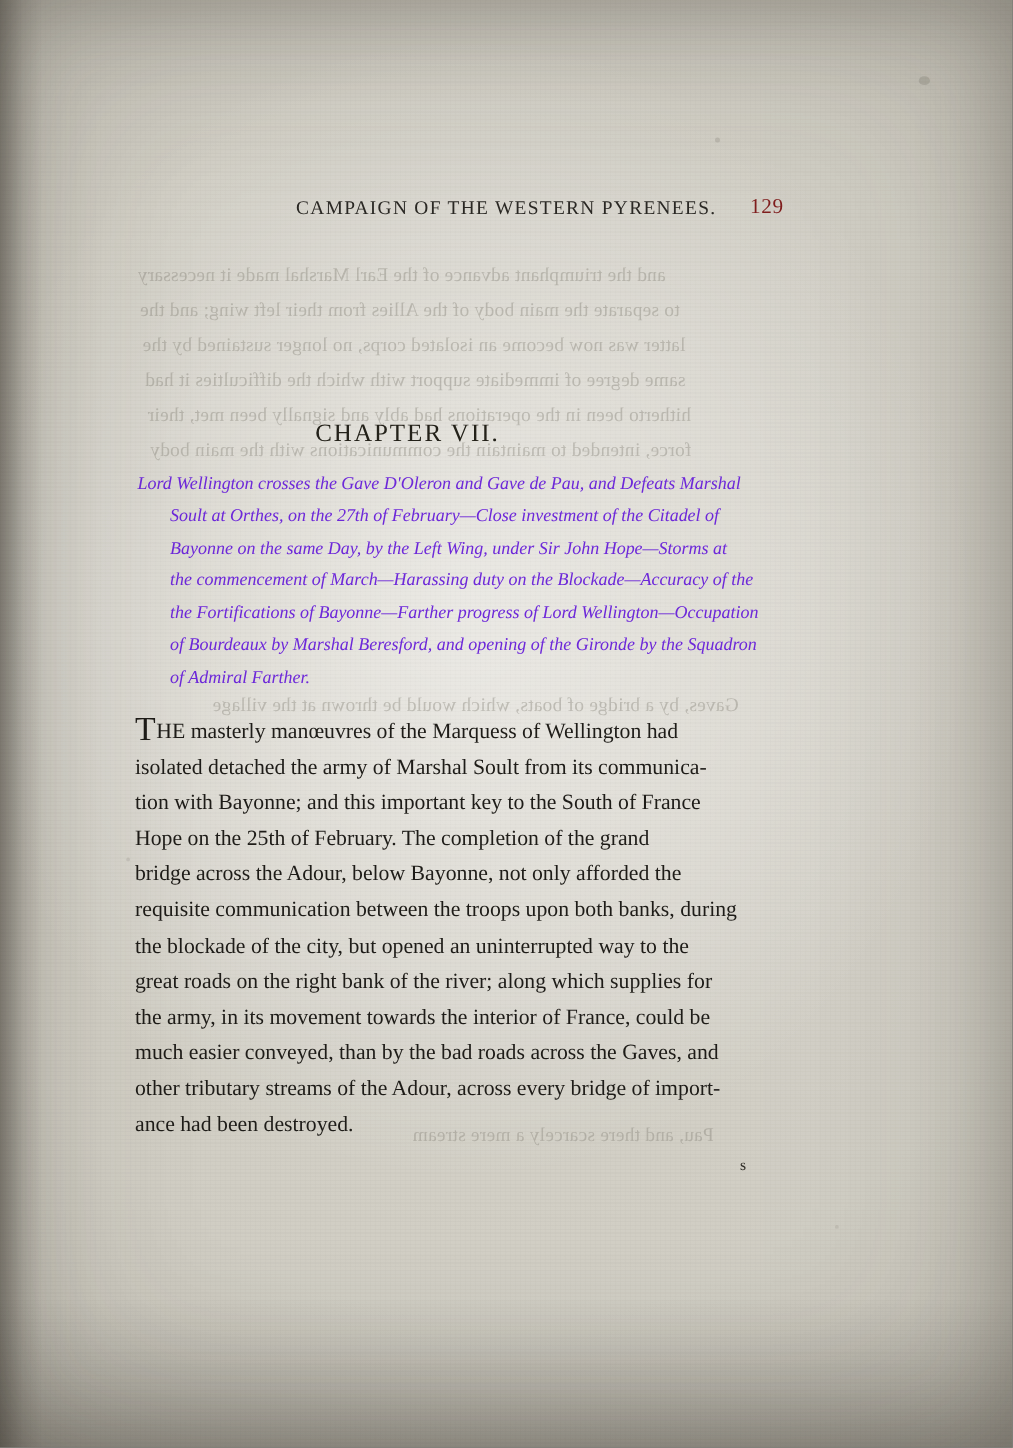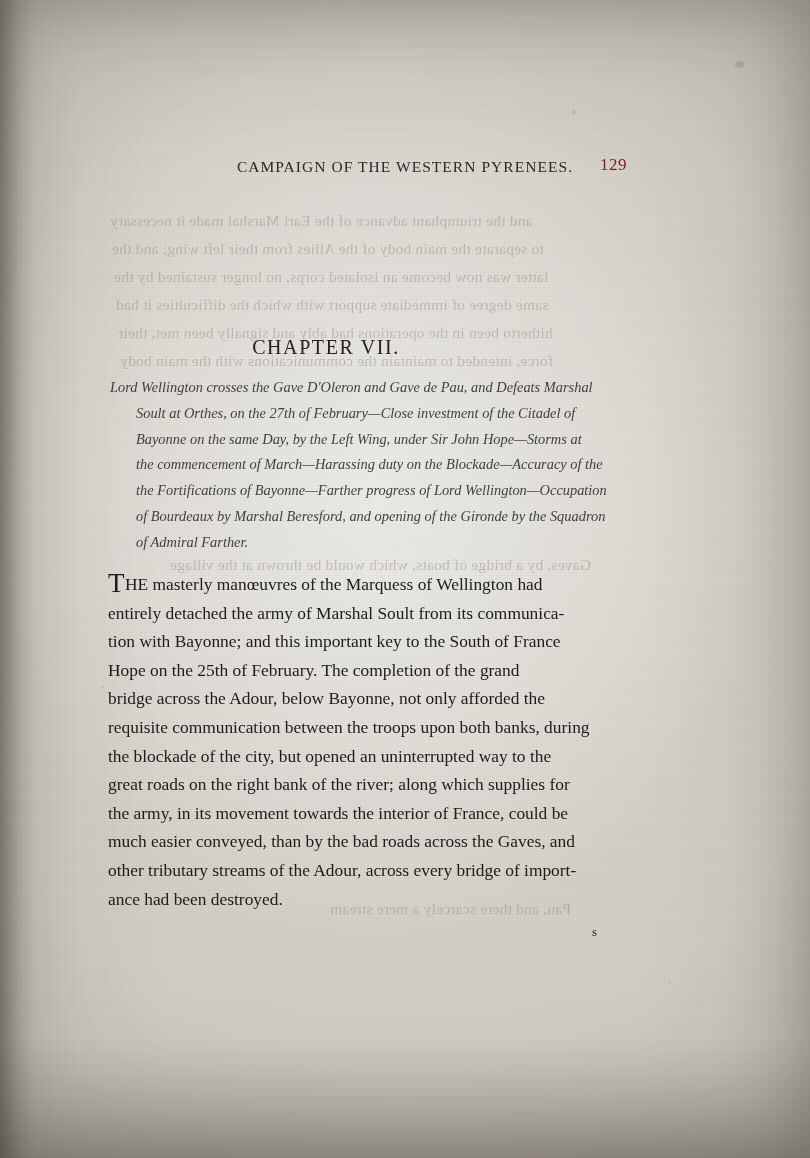--- a/index.html
+++ b/index.html
@@ -111,21 +111,21 @@
   }
 
   .synopsis {
     position: absolute;
     top: 375px;
     left: 110px;
     width: 545px;
     font-style: italic;
     font-size: 14.4px;
     line-height: 25.8px;
-    color: #404040;
+    color: #6d28d9;
     text-align: justify;
   }
   .synopsis .ln {
     display: block;
     white-space: nowrap;
   }
   .synopsis .ind { padding-left: 26px; }
 
   .bodytext {
     position: absolute;
@@ -194,21 +194,21 @@
       <span class="ln ind">Soult at Orthes, on the 27th of February—Close investment of the Citadel of</span>
       <span class="ln ind">Bayonne on the same Day, by the Left Wing, under Sir John Hope—Storms at</span>
       <span class="ln ind">the commencement of March—Harassing duty on the Blockade—Accuracy of the</span>
       <span class="ln ind">the Fortifications of Bayonne—Farther progress of Lord Wellington—Occupation</span>
       <span class="ln ind">of Bourdeaux by Marshal Beresford, and opening of the Gironde by the Squadron</span>
       <span class="ln ind">of Admiral Farther.</span>
     </div>
 
     <div class="bodytext">
       <span class="bl"><span class="dropcap">T</span><span>HE masterly manœuvres of the Marquess of Wellington had</span></span>
-      <span class="bl">entirely detached the army of Marshal Soult from its communica-</span>
+      <span class="bl">isolated detached the army of Marshal Soult from its communica-</span>
       <span class="bl">tion with Bayonne; and this important key to the South of France</span>
       <span class="bl">Hope on the 25th of February.  The completion of the grand</span>
       <span class="bl">bridge across the Adour, below Bayonne, not only afforded the</span>
       <span class="bl">requisite communication between the troops upon both banks, during</span>
       <span class="bl">the blockade of the city, but opened an uninterrupted way to the</span>
       <span class="bl">great roads on the right bank of the river; along which supplies for</span>
       <span class="bl">the army, in its movement towards the interior of France, could be</span>
       <span class="bl">much easier conveyed, than by the bad roads across the Gaves, and</span>
       <span class="bl">other tributary streams of the Adour, across every bridge of import-</span>
       <span class="bl">ance had been destroyed.</span>

